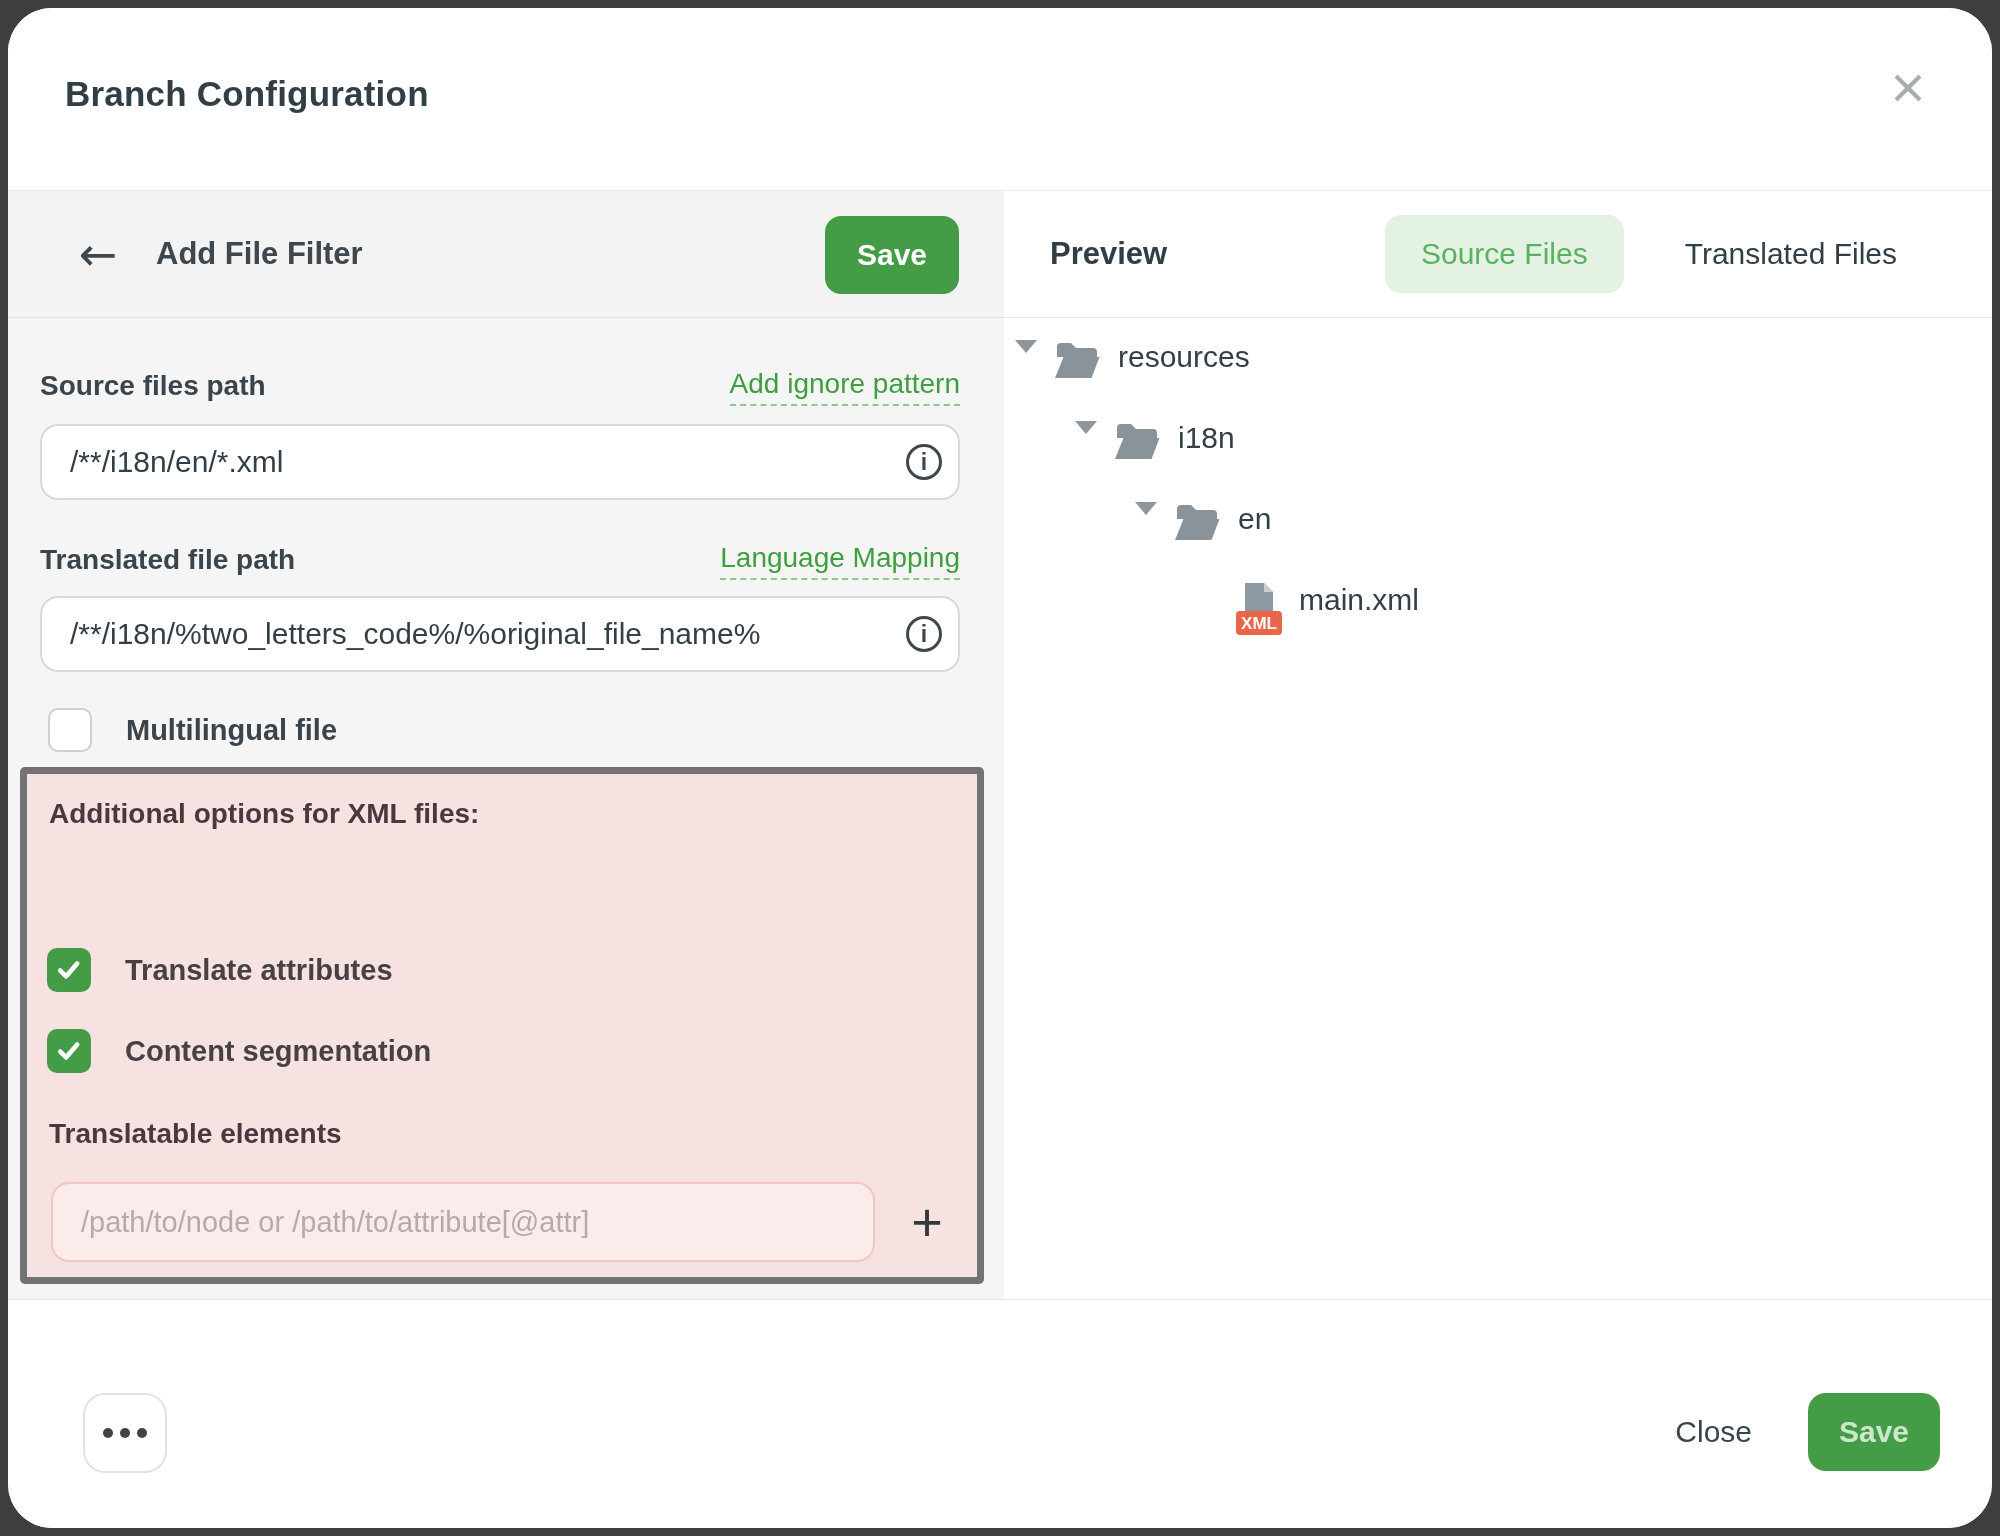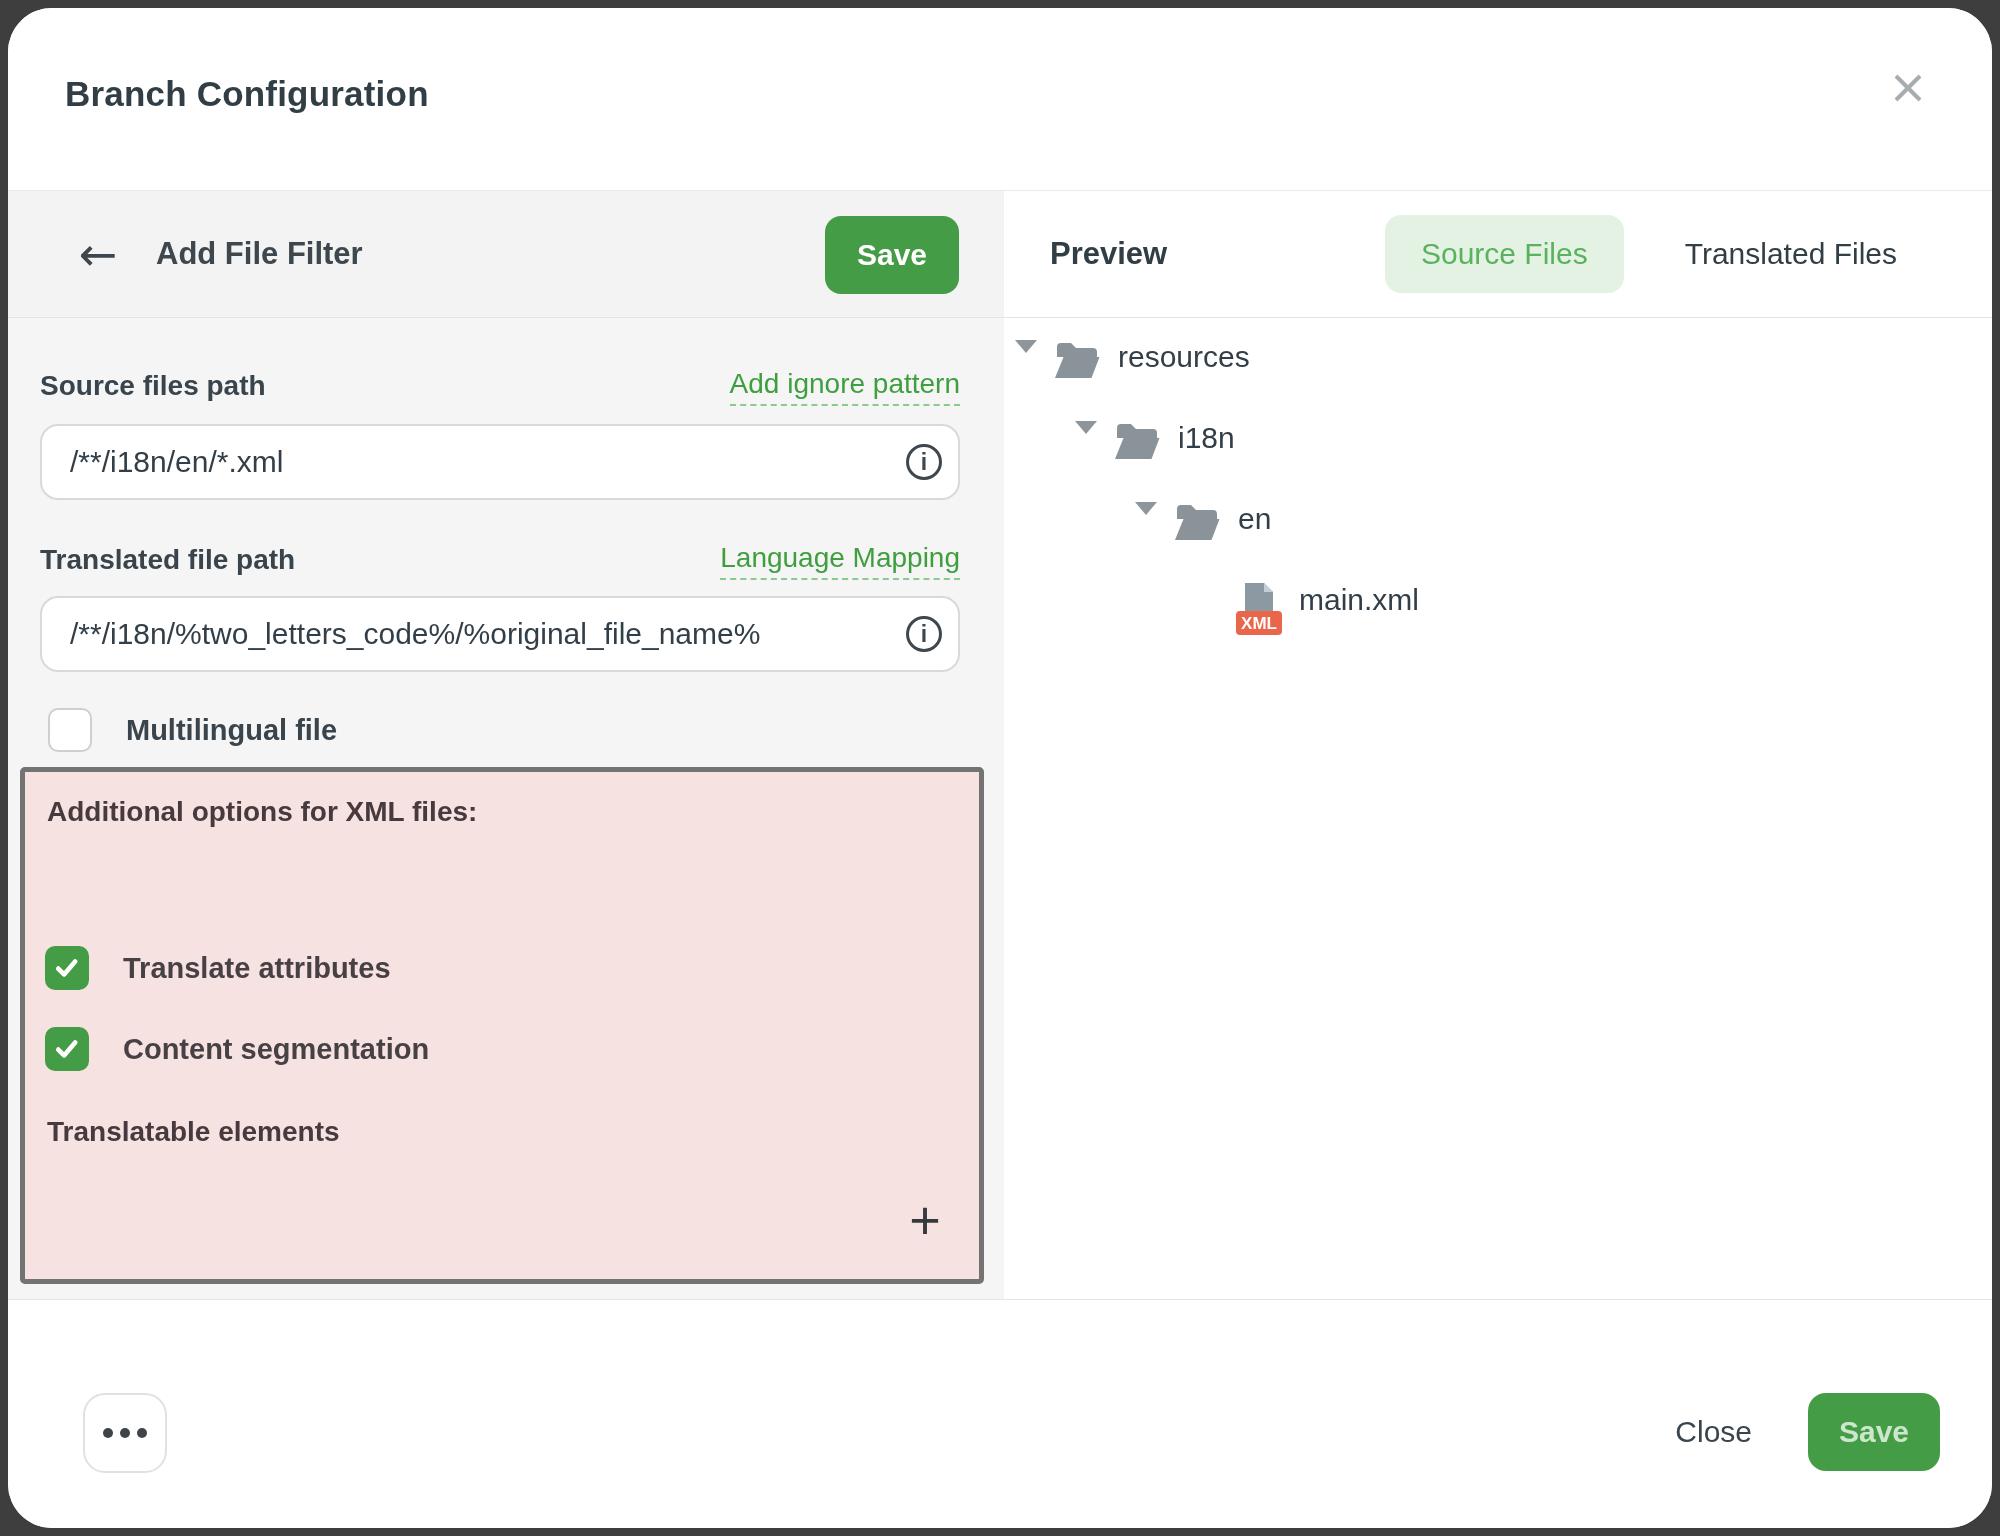--- a/index.html
+++ b/index.html
@@ -51,21 +51,21 @@
   .checkbox { width:44px; height:44px; border-radius:10px; flex:0 0 auto; cursor:pointer; }
   .checkbox.unchecked { background:#fff; border:2px solid #cfcfcf; }
   .checkbox.checked { background:#459c46; border:2px solid #459c46; display:flex; align-items:center; justify-content:center; }
   .check-row { position:absolute; display:flex; align-items:center; gap:34px; }
   .check-label { font-size:29px; font-weight:600; color:#474145; }
 
   .multilingual { left:40px; top:390px; }
   .multilingual .check-label { color:#3a444c; }
 
   .xml-box { position:absolute; left:12px; top:449px; width:964px; height:517px;
-             background:#f7e2e2; border:5px solid #737373; border-radius:5px; }
+             background:#f7e2e2; border:7px solid #737373; border-radius:5px; }
   .xml-heading { position:absolute; left:22px; top:24px; font-size:28px; font-weight:600; color:#473a3e; }
   .xml-input { position:absolute; left:24px; top:408px; width:824px; height:80px; background:#fbebeb;
                border:2px solid #f0c6c6; border-radius:18px; font-size:29px; color:#6b5d60;
                padding:0 28px; font-family:inherit; outline:none; }
   .xml-input::placeholder { color:#b7a8aa; opacity:1; }
   .plus-btn { position:absolute; left:872px; top:420px; width:56px; height:56px; border:none; background:transparent;
               font-size:54px; font-weight:300; color:#35393c; line-height:56px; cursor:pointer; }
 
   
   .tree { position:absolute; left:998px; top:0; width:986px; padding-top:22px; }
@@ -152,20 +152,21 @@
         <div class="check-row" style="left:20px; top:255px;">
           <div class="checkbox checked">
             <svg width="28" height="28" viewBox="0 0 24 24">
               <polyline points="4.5,12.5 9.5,17.5 19,6.5" fill="none" stroke="#ffffff" stroke-width="4" stroke-linecap="round" stroke-linejoin="round"></polyline>
             </svg>
           </div>
           <div class="check-label">Content segmentation</div>
         </div>
 
         <div class="xml-heading" style="top:344px;">Translatable elements</div>
+        <input class="xml-input" placeholder="/path/to/node or /path/to/attribute[@attr]" style="">
         <button class="plus-btn">+</button>
       </div>
     </div>
 
     <div class="tree">
 
       <div class="tree-row" style="padding-left:9px;">
         <div class="caret"></div>
         <svg class="folder-ic" viewBox="0 0 46 40">
           <path d="M3 7 a4 4 0 0 1 4 -4 h10 l5 5 h17 a4 4 0 0 1 4 4 v5 H3 z" fill="#8b939a"></path>

